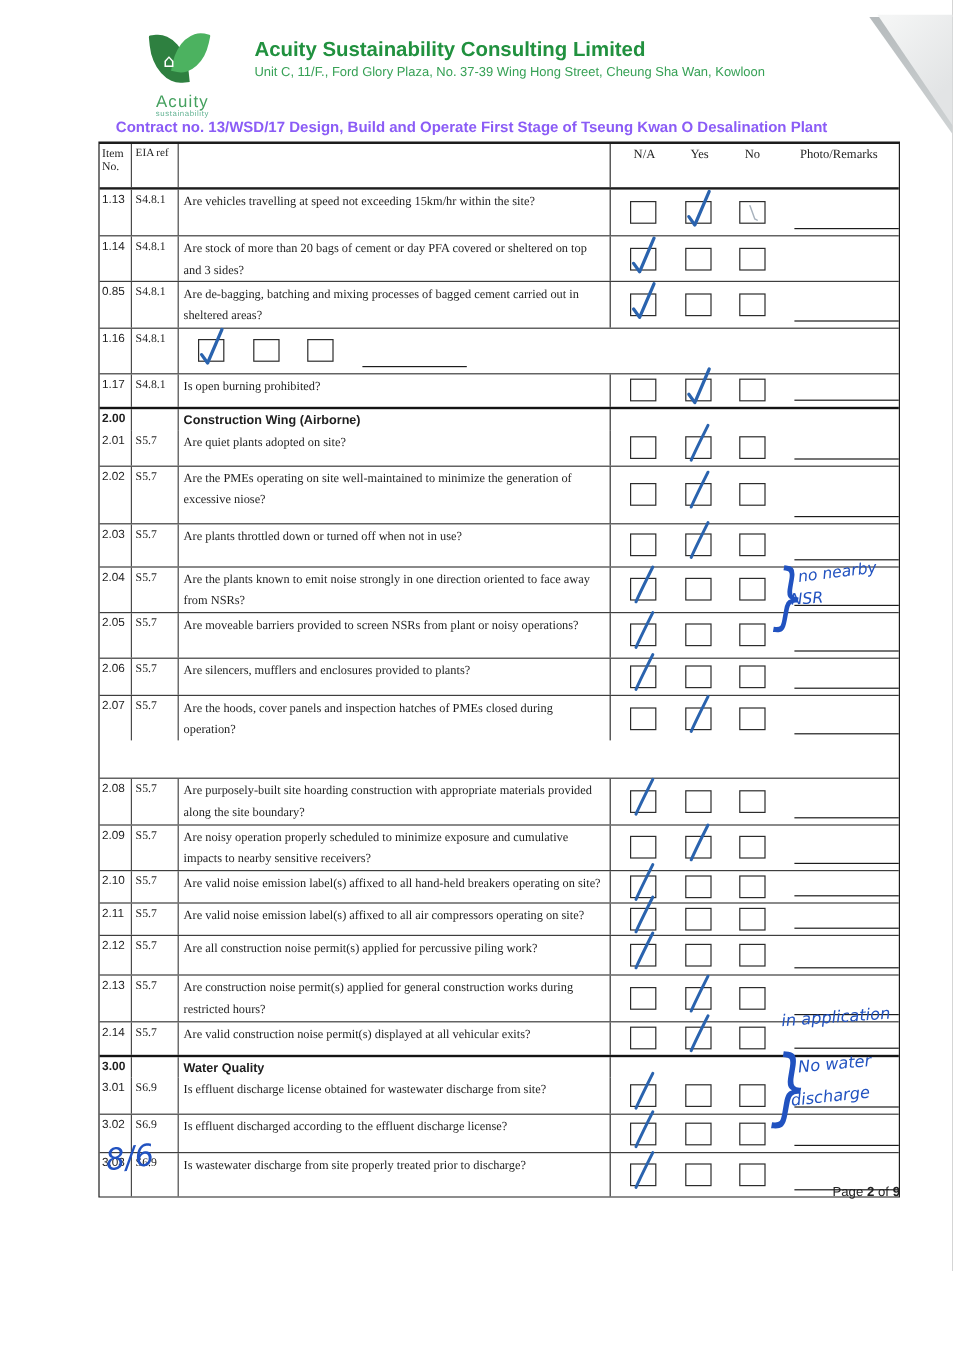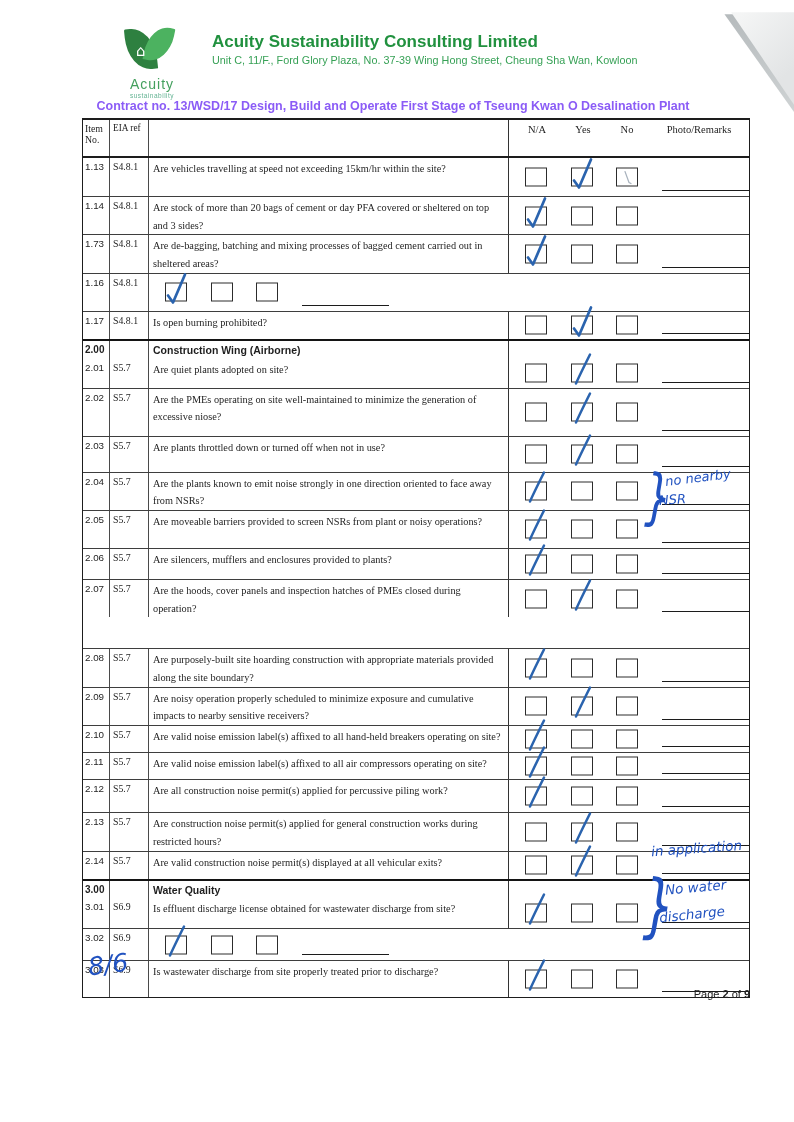--- a/index.html
+++ b/index.html
@@ -146,21 +146,21 @@
               <svg class="mark" width="30" height="38" viewBox="0 0 30 38">
                 <path d="M7 26 L12 33 L24 5" fill="none" stroke="#2a63ae" stroke-width="2.7" stroke-linecap="round" stroke-linejoin="round"></path>
               </svg>
             </span>
       <span class="cb cb-yes"></span>
       <span class="cb cb-no"></span>
 
     </div>
   </div>
         <div class="trow" style="min-height: 38px;">
-    <div class="c-item">1.73</div>
+    <div class="c-item">0.85</div>
     <div class="c-eia">S4.8.1</div>
     <div class="c-q">Are de-bagging, batching and mixing processes of bagged cement carried out in sheltered areas?</div>
     <div class="c-checks">
       <span class="cb cb-na" style="position: absolute;">
               <svg class="mark" width="30" height="38" viewBox="0 0 30 38">
                 <path d="M7 26 L12 33 L24 5" fill="none" stroke="#2a63ae" stroke-width="2.7" stroke-linecap="round" stroke-linejoin="round"></path>
               </svg>
             </span>
       <span class="cb cb-yes"></span>
       <span class="cb cb-no"></span>
@@ -429,20 +429,21 @@
               </svg>
             </span>
       <span class="cb cb-yes"></span>
       <span class="cb cb-no"></span>
       <span class="uline"></span>
     </div>
   </div>
         <div class="trow" style="min-height: 32px;">
     <div class="c-item">3.02</div>
     <div class="c-eia">S6.9</div>
+    <div class="c-q">Is effluent discharged according to the effluent discharge license?</div>
     <div class="c-checks">
       <span class="cb cb-na" style="position: absolute;">
               <svg class="mark" width="30" height="38" viewBox="0 0 30 38">
                 <path d="M9 33 C12 26 19 12 23 4" fill="none" stroke="#2a63ae" stroke-width="2.5" stroke-linecap="round"></path>
               </svg>
             </span>
       <span class="cb cb-yes"></span>
       <span class="cb cb-no"></span>
       <span class="uline"></span>
     </div>

